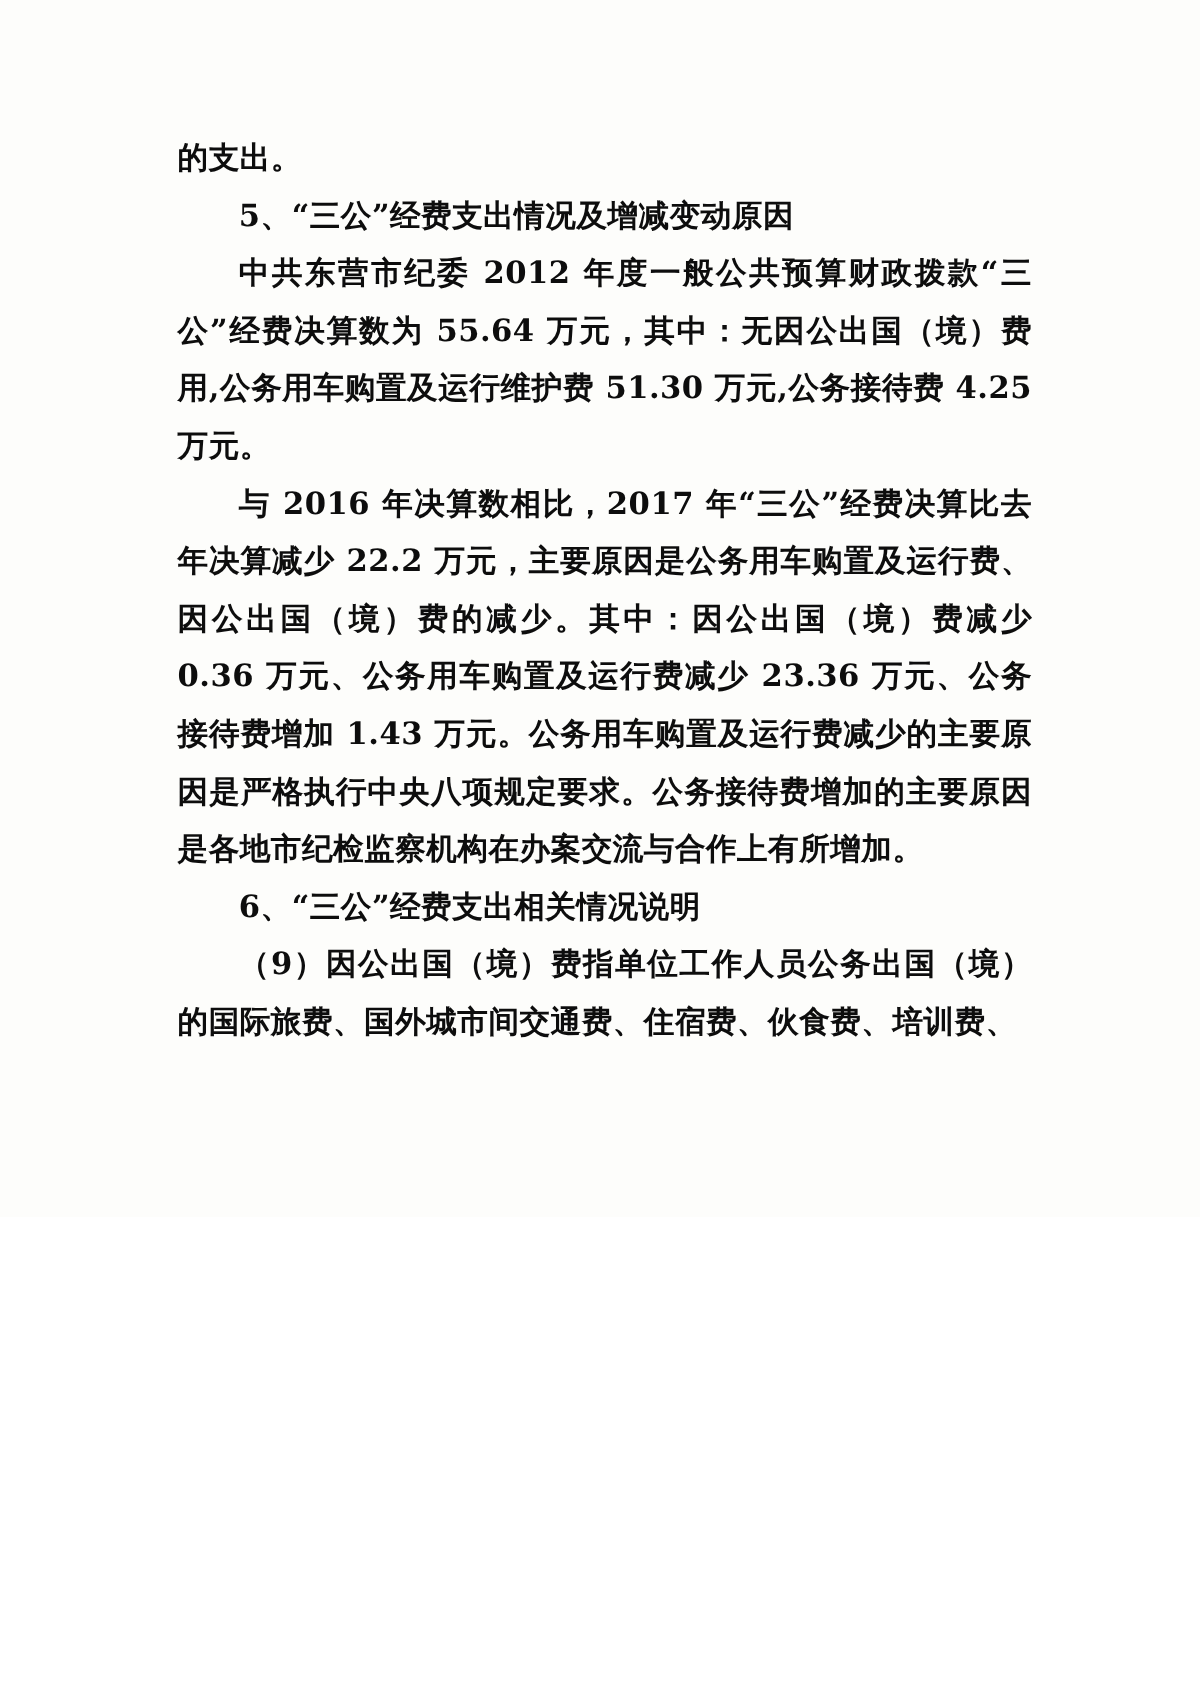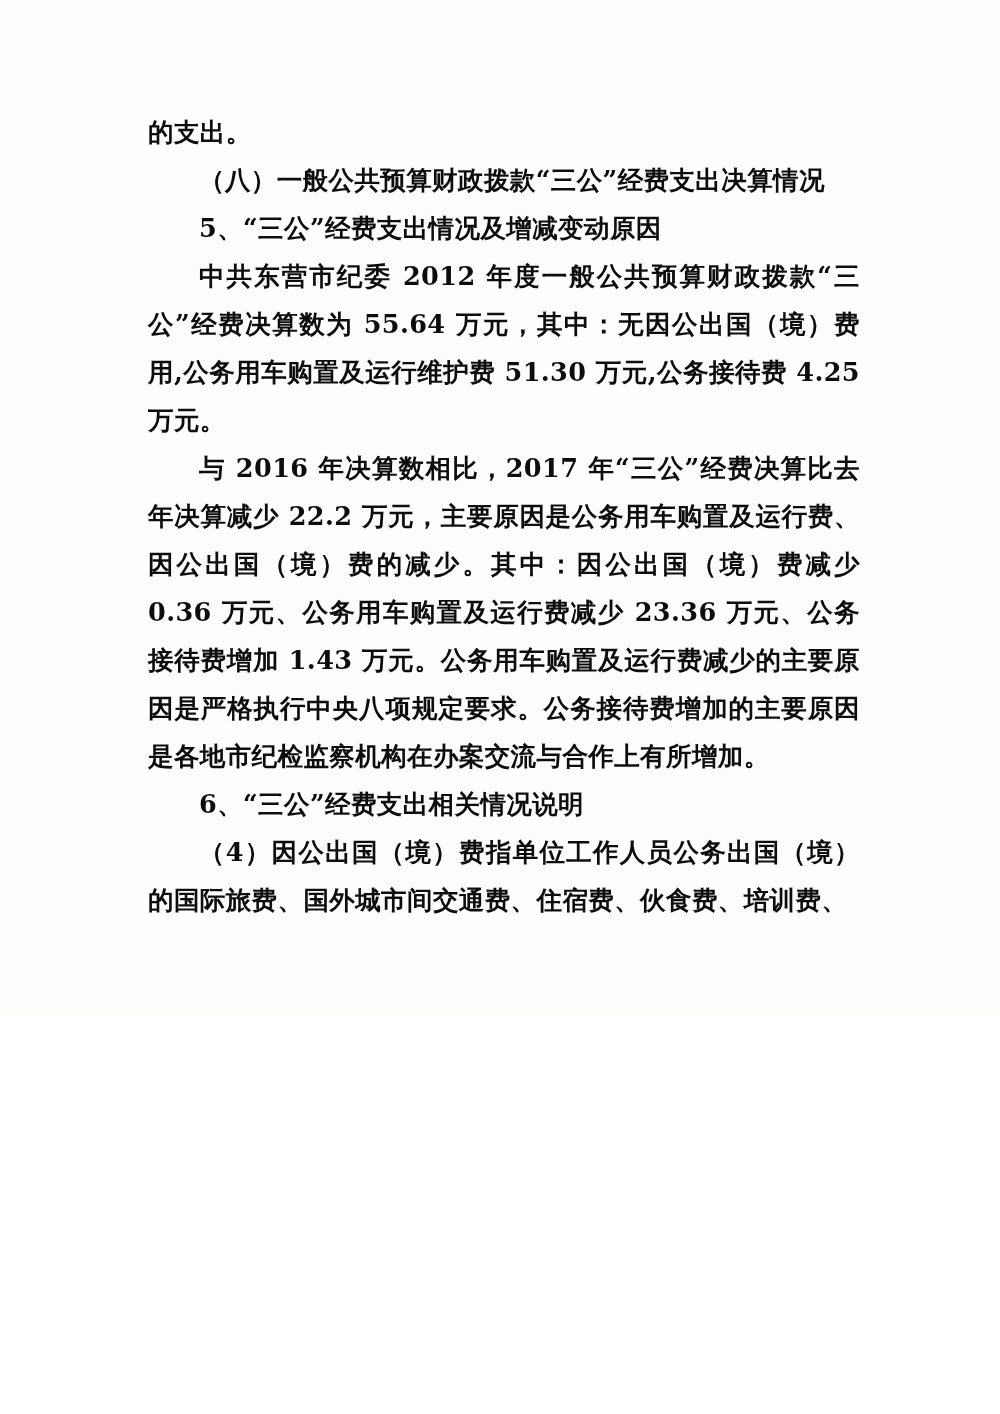--- a/index.html
+++ b/index.html
@@ -55,21 +55,20 @@
     color: #111;
     font-family: "DejaVu Serif", "Liberation Serif", serif;
   }
 </style>
 </head>
 <body>
 
 <div class="page">
   <div class="content">
     <p class="para bold-lead">的支出。</p>
-    <p class="para indent">（八）一般公共预算财政拨款“三公”经费支出决算情况</p>
     <p class="para indent">5、“三公”经费支出情况及增减变动原因</p>
     <p class="para indent">中共东营市纪委 2012 年度一般公共预算财政拨款“三公”经费决算数为 55.64 万元，其中：无因公出国（境）费用,公务用车购置及运行维护费 51.30 万元,公务接待费 4.25 万元。</p>
     <p class="para indent">与 2016 年决算数相比，2017 年“三公”经费决算比去年决算减少 22.2 万元，主要原因是公务用车购置及运行费、因公出国（境）费的减少。其中：因公出国（境）费减少 0.36 万元、公务用车购置及运行费减少 23.36 万元、公务接待费增加 1.43 万元。公务用车购置及运行费减少的主要原因是严格执行中央八项规定要求。公务接待费增加的主要原因是各地市纪检监察机构在办案交流与合作上有所增加。</p>
     <p class="para indent">6、“三公”经费支出相关情况说明</p>
-    <p class="para indent">（4）因公出国（境）费指单位工作人员公务出国（境）的国际旅费、国外城市间交通费、住宿费、伙食费、培训费、</p>
+    <p class="para indent">（9）因公出国（境）费指单位工作人员公务出国（境）的国际旅费、国外城市间交通费、住宿费、伙食费、培训费、</p>
   </div>
   <div class="footer">- 23 -</div>
 </div>
 
 </body></html>

